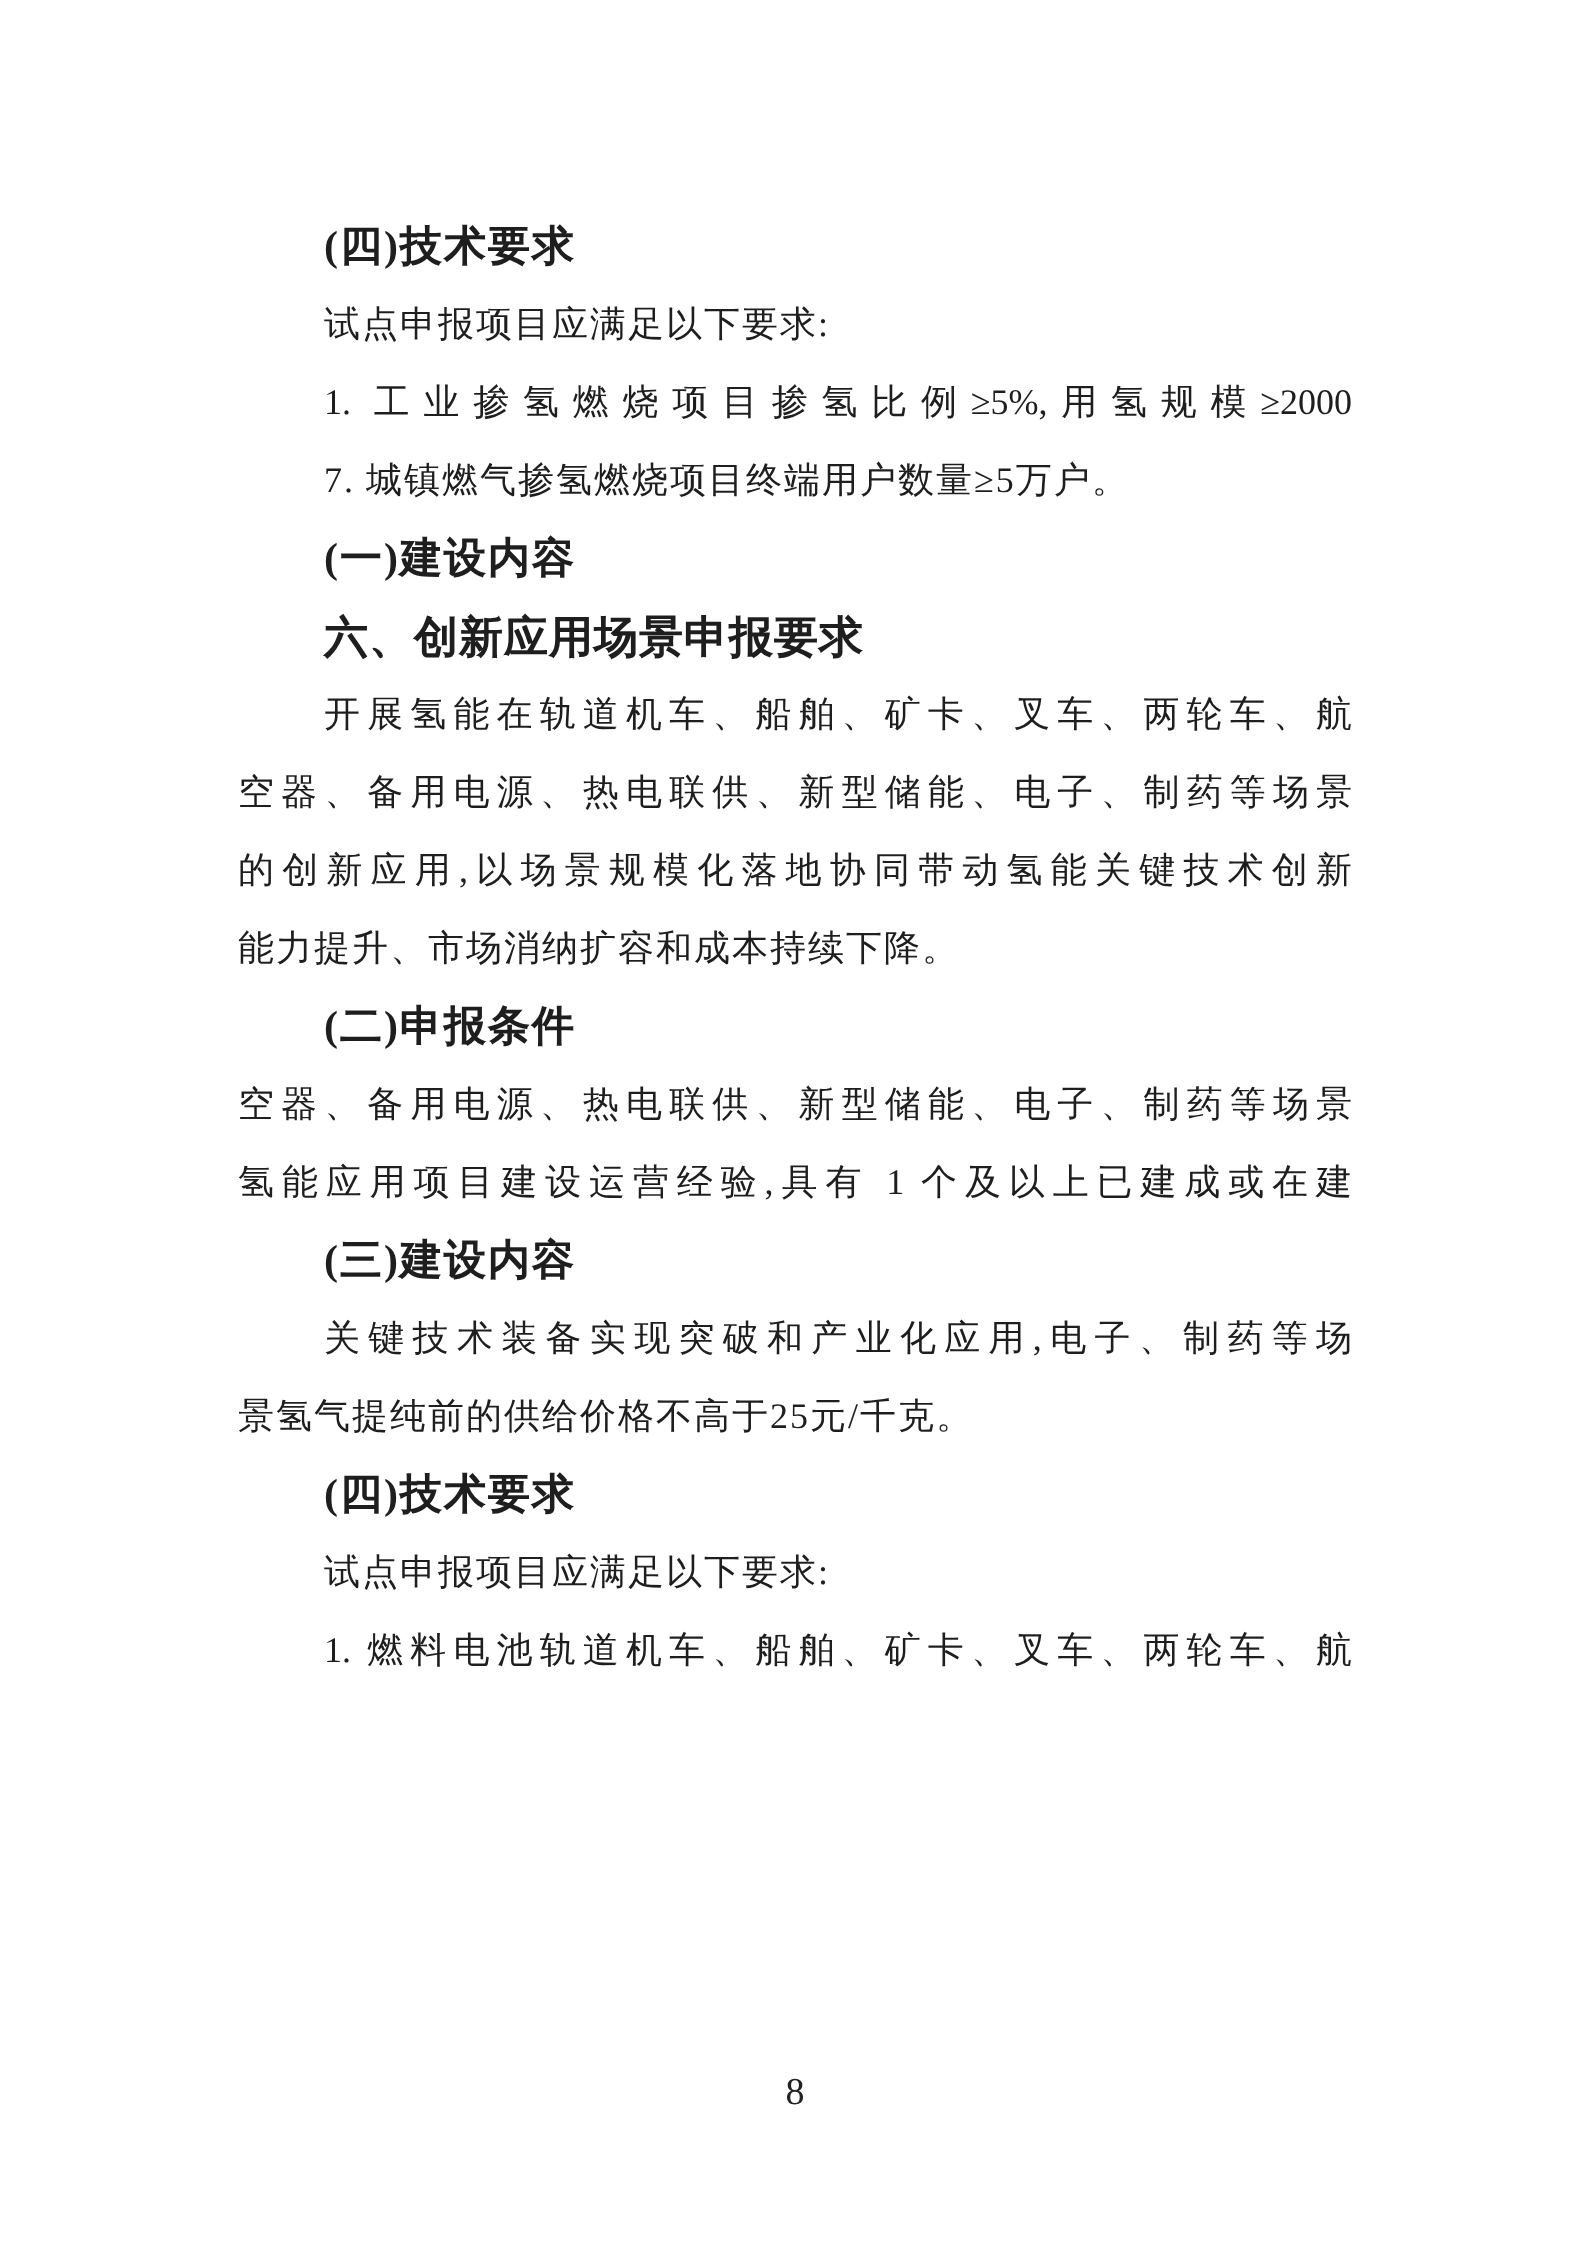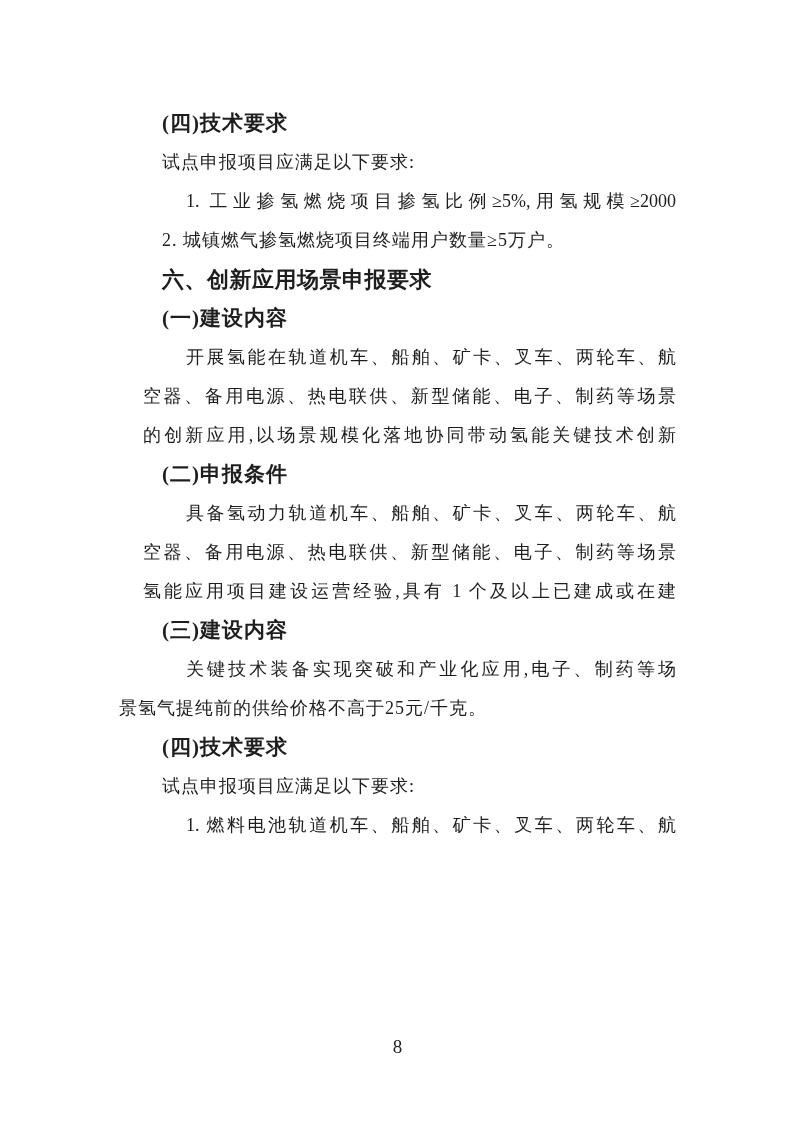--- a/index.html
+++ b/index.html
@@ -27,21 +27,20 @@
     line-height: 39px;
     font-size: 18px;
     letter-spacing: 1px;
     white-space: nowrap;
   }
   .ln.just {
     letter-spacing: 0;
     white-space: normal;
     text-align: justify;
     text-align-last: justify;
-    margin-left: 24px;
   }
   .indent {
     text-indent: 43px;
   }
   .h-kai {
     font-weight: 700;
     font-size: 21px;
     letter-spacing: 1px;
   }
   .h-hei {
@@ -63,31 +62,31 @@
 </style>
 </head>
 <body>
 
 <div class="page">
   <div class="textblock">
 
     <div class="ln h-kai indent">(四)技术要求</div>
     <div class="ln indent">试点申报项目应满足以下要求:</div>
     <div class="ln indent just">1. 工业掺氢燃烧项目掺氢比例≥5%,用氢规模≥2000</div>
-    <div class="ln indent">2. 城镇燃气掺氢燃烧项目终端用户数量≥5万户。</div>
+    <div class="ln indent">7. 城镇燃气掺氢燃烧项目终端用户数量≥5万户。</div>
+
+    <div class="ln h-kai indent">(一)建设内容</div>
 
     <div class="ln h-hei indent">六、创新应用场景申报要求</div>
-
-    <div class="ln h-kai indent">(一)建设内容</div>
     <div class="ln indent just">开展氢能在轨道机车、船舶、矿卡、叉车、两轮车、航</div>
     <div class="ln just">空器、备用电源、热电联供、新型储能、电子、制药等场景</div>
     <div class="ln just">的创新应用,以场景规模化落地协同带动氢能关键技术创新</div>
+    <div class="ln">能力提升、市场消纳扩容和成本持续下降。</div>
 
     <div class="ln h-kai indent">(二)申报条件</div>
-    <div class="ln indent just">具备氢动力轨道机车、船舶、矿卡、叉车、两轮车、航</div>
     <div class="ln just">空器、备用电源、热电联供、新型储能、电子、制药等场景</div>
     <div class="ln just">氢能应用项目建设运营经验,具有 1 个及以上已建成或在建</div>
 
     <div class="ln h-kai indent">(三)建设内容</div>
     <div class="ln indent just">关键技术装备实现突破和产业化应用,电子、制药等场</div>
     <div class="ln">景氢气提纯前的供给价格不高于25元/千克。</div>
 
     <div class="ln h-kai indent">(四)技术要求</div>
     <div class="ln indent">试点申报项目应满足以下要求:</div>
     <div class="ln indent just">1. 燃料电池轨道机车、船舶、矿卡、叉车、两轮车、航</div>

